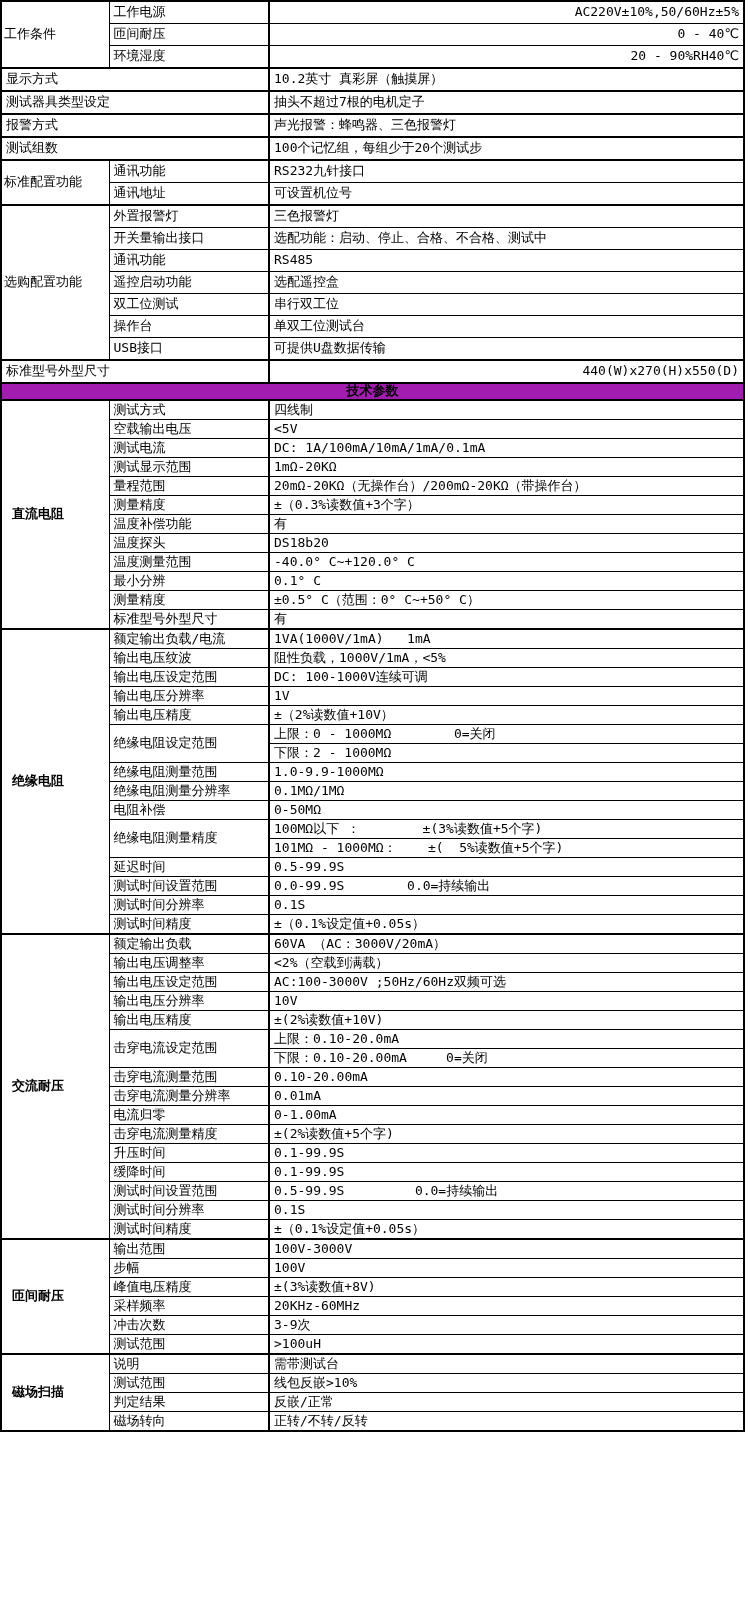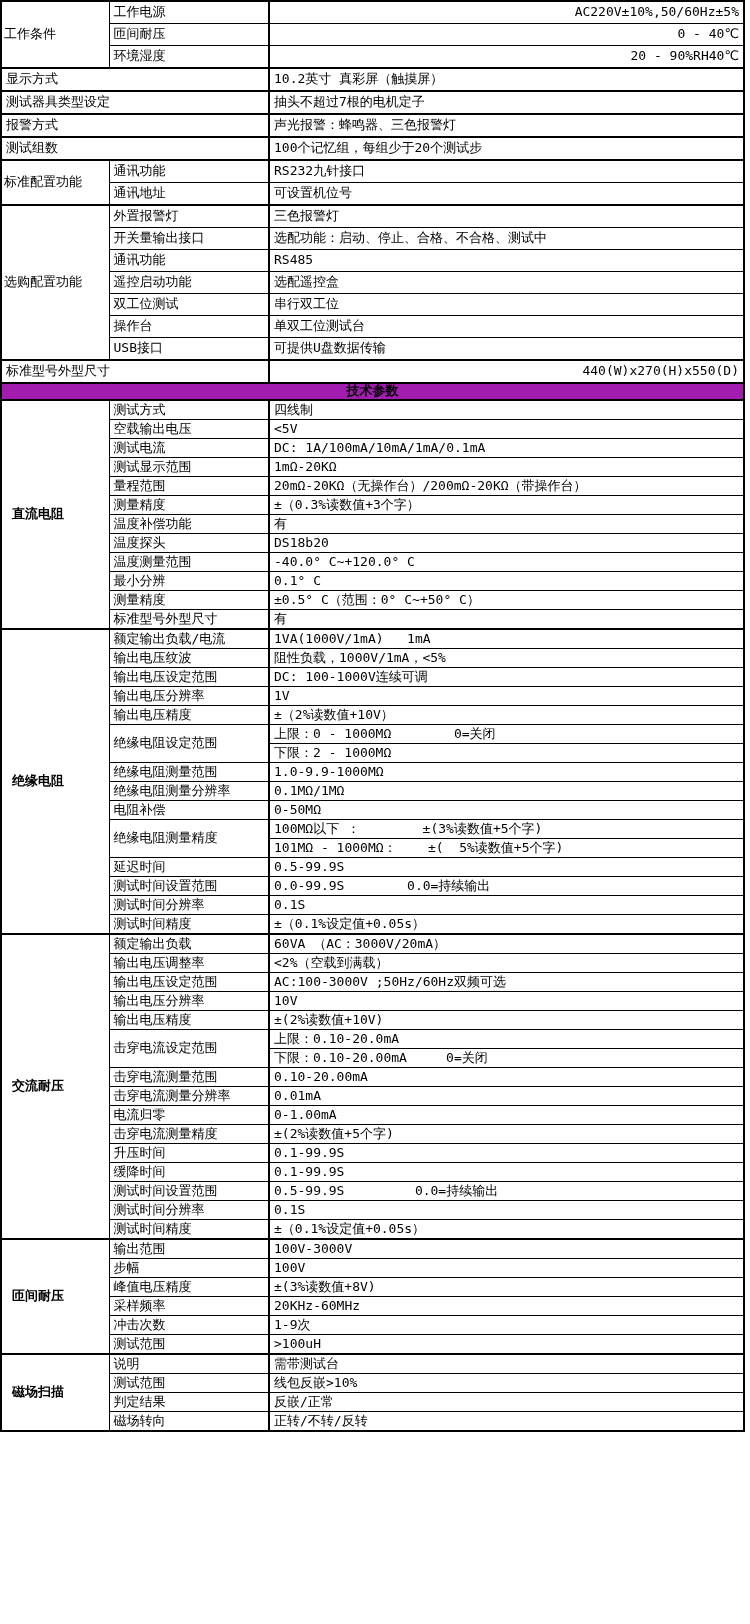--- a/index.html
+++ b/index.html
@@ -300,21 +300,21 @@
       <tr class="tech-row">
         <td class="label">峰值电压精度</td>
         <td class="value">±(3%读数值+8V)</td>
       </tr>
       <tr class="tech-row">
         <td class="label">采样频率</td>
         <td class="value">20KHz-60MHz</td>
       </tr>
       <tr class="tech-row">
         <td class="label">冲击次数</td>
-        <td class="value">1-9次</td>
+        <td class="value">3-9次</td>
       </tr>
       <tr class="tech-row">
         <td class="label">测试范围</td>
         <td class="value">&gt;100uH</td>
       </tr>
       <tr class="tech-row bt2">
         <td class="group bold" rowspan="4">磁场扫描</td>
         <td class="label">说明</td>
         <td class="value">需带测试台</td>
       </tr>

